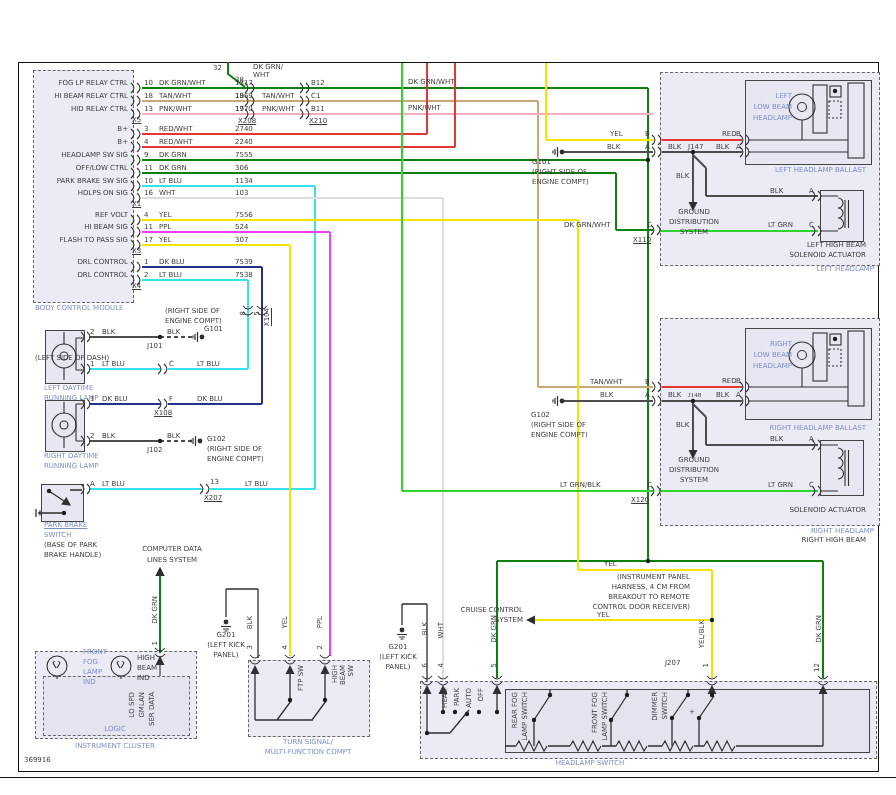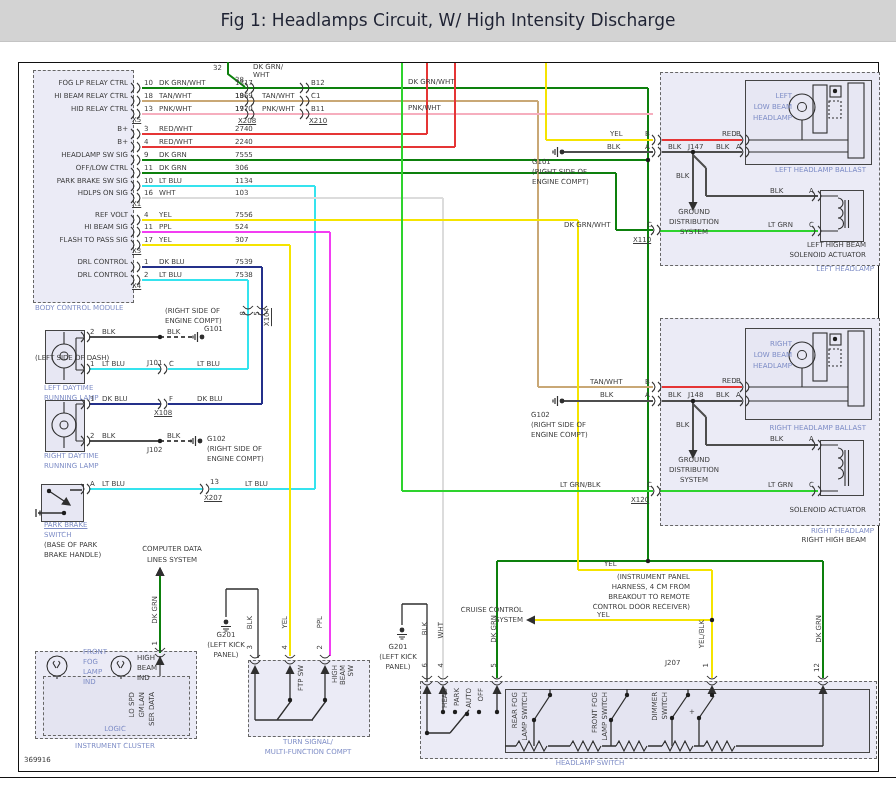--- a/index.html
+++ b/index.html
@@ -15,23 +15,20 @@
   .lb.u{text-decoration:underline;}
   .lb.r{writing-mode:vertical-rl;transform:rotate(180deg);}
   .lb.C{transform:translateX(-50%);}
   svg{position:absolute;left:0;top:0;z-index:20;}
   .boxlayer{z-index:10;}
 </style>
 </head>
 <body>
 
 <div id="stage">
-  <div id="titlebar">
-    <div class="t">Fig 1: Headlamps Circuit, W/ High Intensity Discharge</div>
-  </div>
   <div id="frame"></div>
   <div id="baseline"></div>
 
   <div class="boxlayer">
     <div class="box" style="left:33px;top:70px;width:99px;height:231px;"></div>
     <div class="sbox" style="left:45px;top:330px;width:38px;height:52px;"></div>
     <div class="sbox" style="left:45px;top:400px;width:38px;height:50px;"></div>
     <div class="sbox" style="left:41px;top:484px;width:41px;height:36px;"></div>
     <div class="box" style="left:35px;top:651px;width:160px;height:86px;"></div>
     <div class="box" style="left:43px;top:676px;width:145px;height:58px;background:#e4e4f1;"></div>
@@ -312,21 +309,21 @@
       <span class="lb" style="left: 645px; top: 391px;">A</span>
       <span class="lb" style="left: 531px; top: 411px;">G102</span>
       <span class="lb" style="left: 531px; top: 421px;">(RIGHT SIDE OF</span>
       <span class="lb" style="left: 531px; top: 431px;">ENGINE COMPT)</span>
       <span class="lb" style="left: 560px; top: 481px;">LT GRN/BLK</span>
       <span class="lb" style="left: 647px; top: 481px;">C</span>
       <span class="lb u" style="left: 631px; top: 496px;">X120</span>
       <span class="lb" style="left: 722px; top: 377px;">RED</span>
       <span class="lb" style="left: 736px; top: 377px;">B</span>
       <span class="lb" style="left: 668px; top: 391px;">BLK</span>
-      <span class="lb" style="left: 688px; top: 391px;">J148</span>
+      <span class="lb" style="left: 688px; top: 391px; font-family: Liberation Serif, serif;">J148</span>
       <span class="lb" style="left: 716px; top: 391px;">BLK</span>
       <span class="lb" style="left: 736px; top: 391px;">A</span>
       <span class="lb" style="left: 676px; top: 421px;">BLK</span>
       <span class="lb C" style="left: 694px; top: 456px;">GROUND</span>
       <span class="lb C" style="left: 694px; top: 466px;">DISTRIBUTION</span>
       <span class="lb C" style="left: 694px; top: 476px;">SYSTEM</span>
       <span class="lb" style="left: 770px; top: 435px;">BLK</span>
       <span class="lb" style="left: 809px; top: 435px;">A</span>
       <span class="lb" style="left: 768px; top: 481px;">LT GRN</span>
       <span class="lb" style="left: 809px; top: 481px;">C</span>
@@ -336,21 +333,21 @@
       <span class="lb b" style="right: 30px; top: 424px;">RIGHT HEADLAMP BALLAST</span>
       <span class="lb" style="right: 30px; top: 496px; margin-top: 40px;">RIGHT HIGH BEAM</span>
       <span class="lb" style="right: 30px; top: 506px;">SOLENOID ACTUATOR</span>
       <span class="lb b" style="right: 22px; top: 527px;">RIGHT HEADLAMP</span>
       <span class="lb" style="left: 165px; top: 307px;">(RIGHT SIDE OF</span>
       <span class="lb" style="left: 165px; top: 317px;">ENGINE COMPT)</span>
       <span class="lb" style="left: 204px; top: 325px;">G101</span>
       <span class="lb" style="left: 90px; top: 328px;">2</span>
       <span class="lb" style="left: 102px; top: 328px;">BLK</span>
       <span class="lb" style="left: 167px; top: 328px;">BLK</span>
-      <span class="lb" style="left: 147px; top: 359px;">J101</span>
+      <span class="lb" style="left: 147px; top: 342px;">J101</span>
       <span class="lb" style="left: 90px; top: 360px;">1</span>
       <span class="lb" style="left: 102px; top: 360px;">LT BLU</span>
       <span class="lb" style="left: 169px; top: 360px;">C</span>
       <span class="lb" style="left: 197px; top: 360px;">LT BLU</span>
       <span class="lb b" style="left: 44px; top: 384px;">LEFT DAYTIME</span>
       <span class="lb b" style="left: 44px; top: 394px;">RUNNING LAMP</span>
       <span class="lb" style="left: 90px; top: 395px;">1</span>
       <span class="lb" style="left: 102px; top: 395px;">DK BLU</span>
       <span class="lb" style="left: 169px; top: 395px;">F</span>
       <span class="lb" style="left: 197px; top: 395px;">DK BLU</span>

